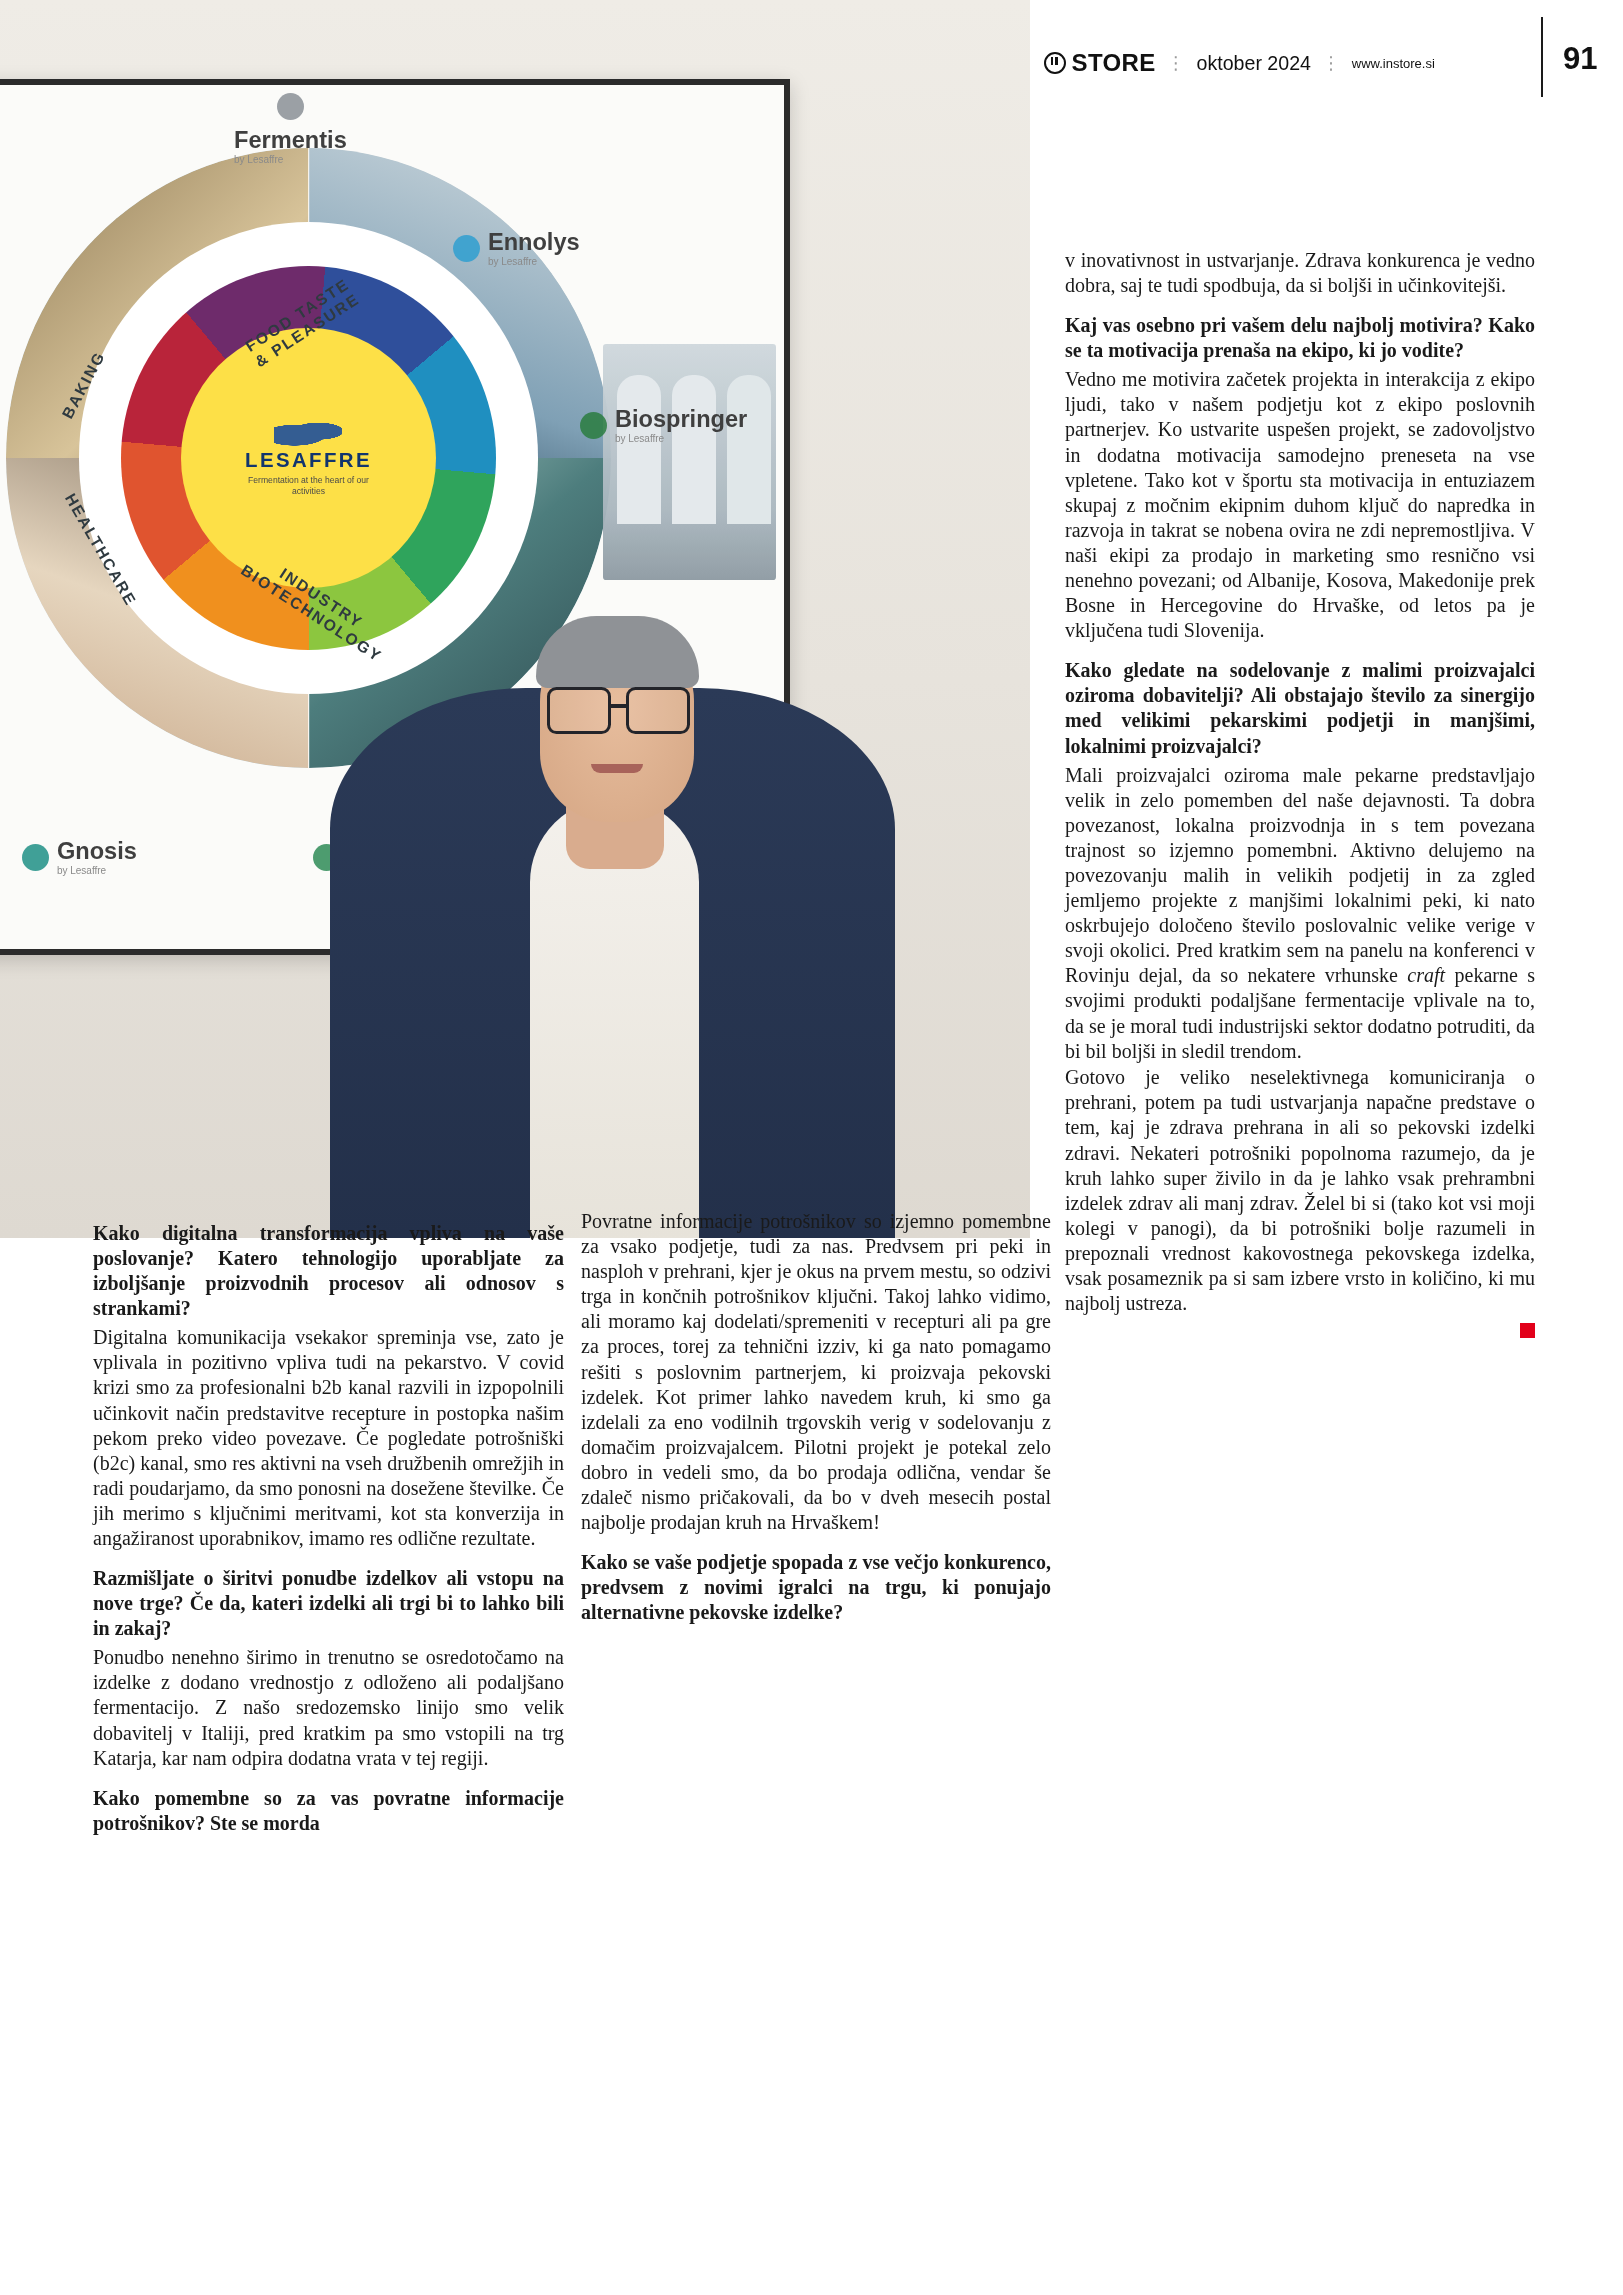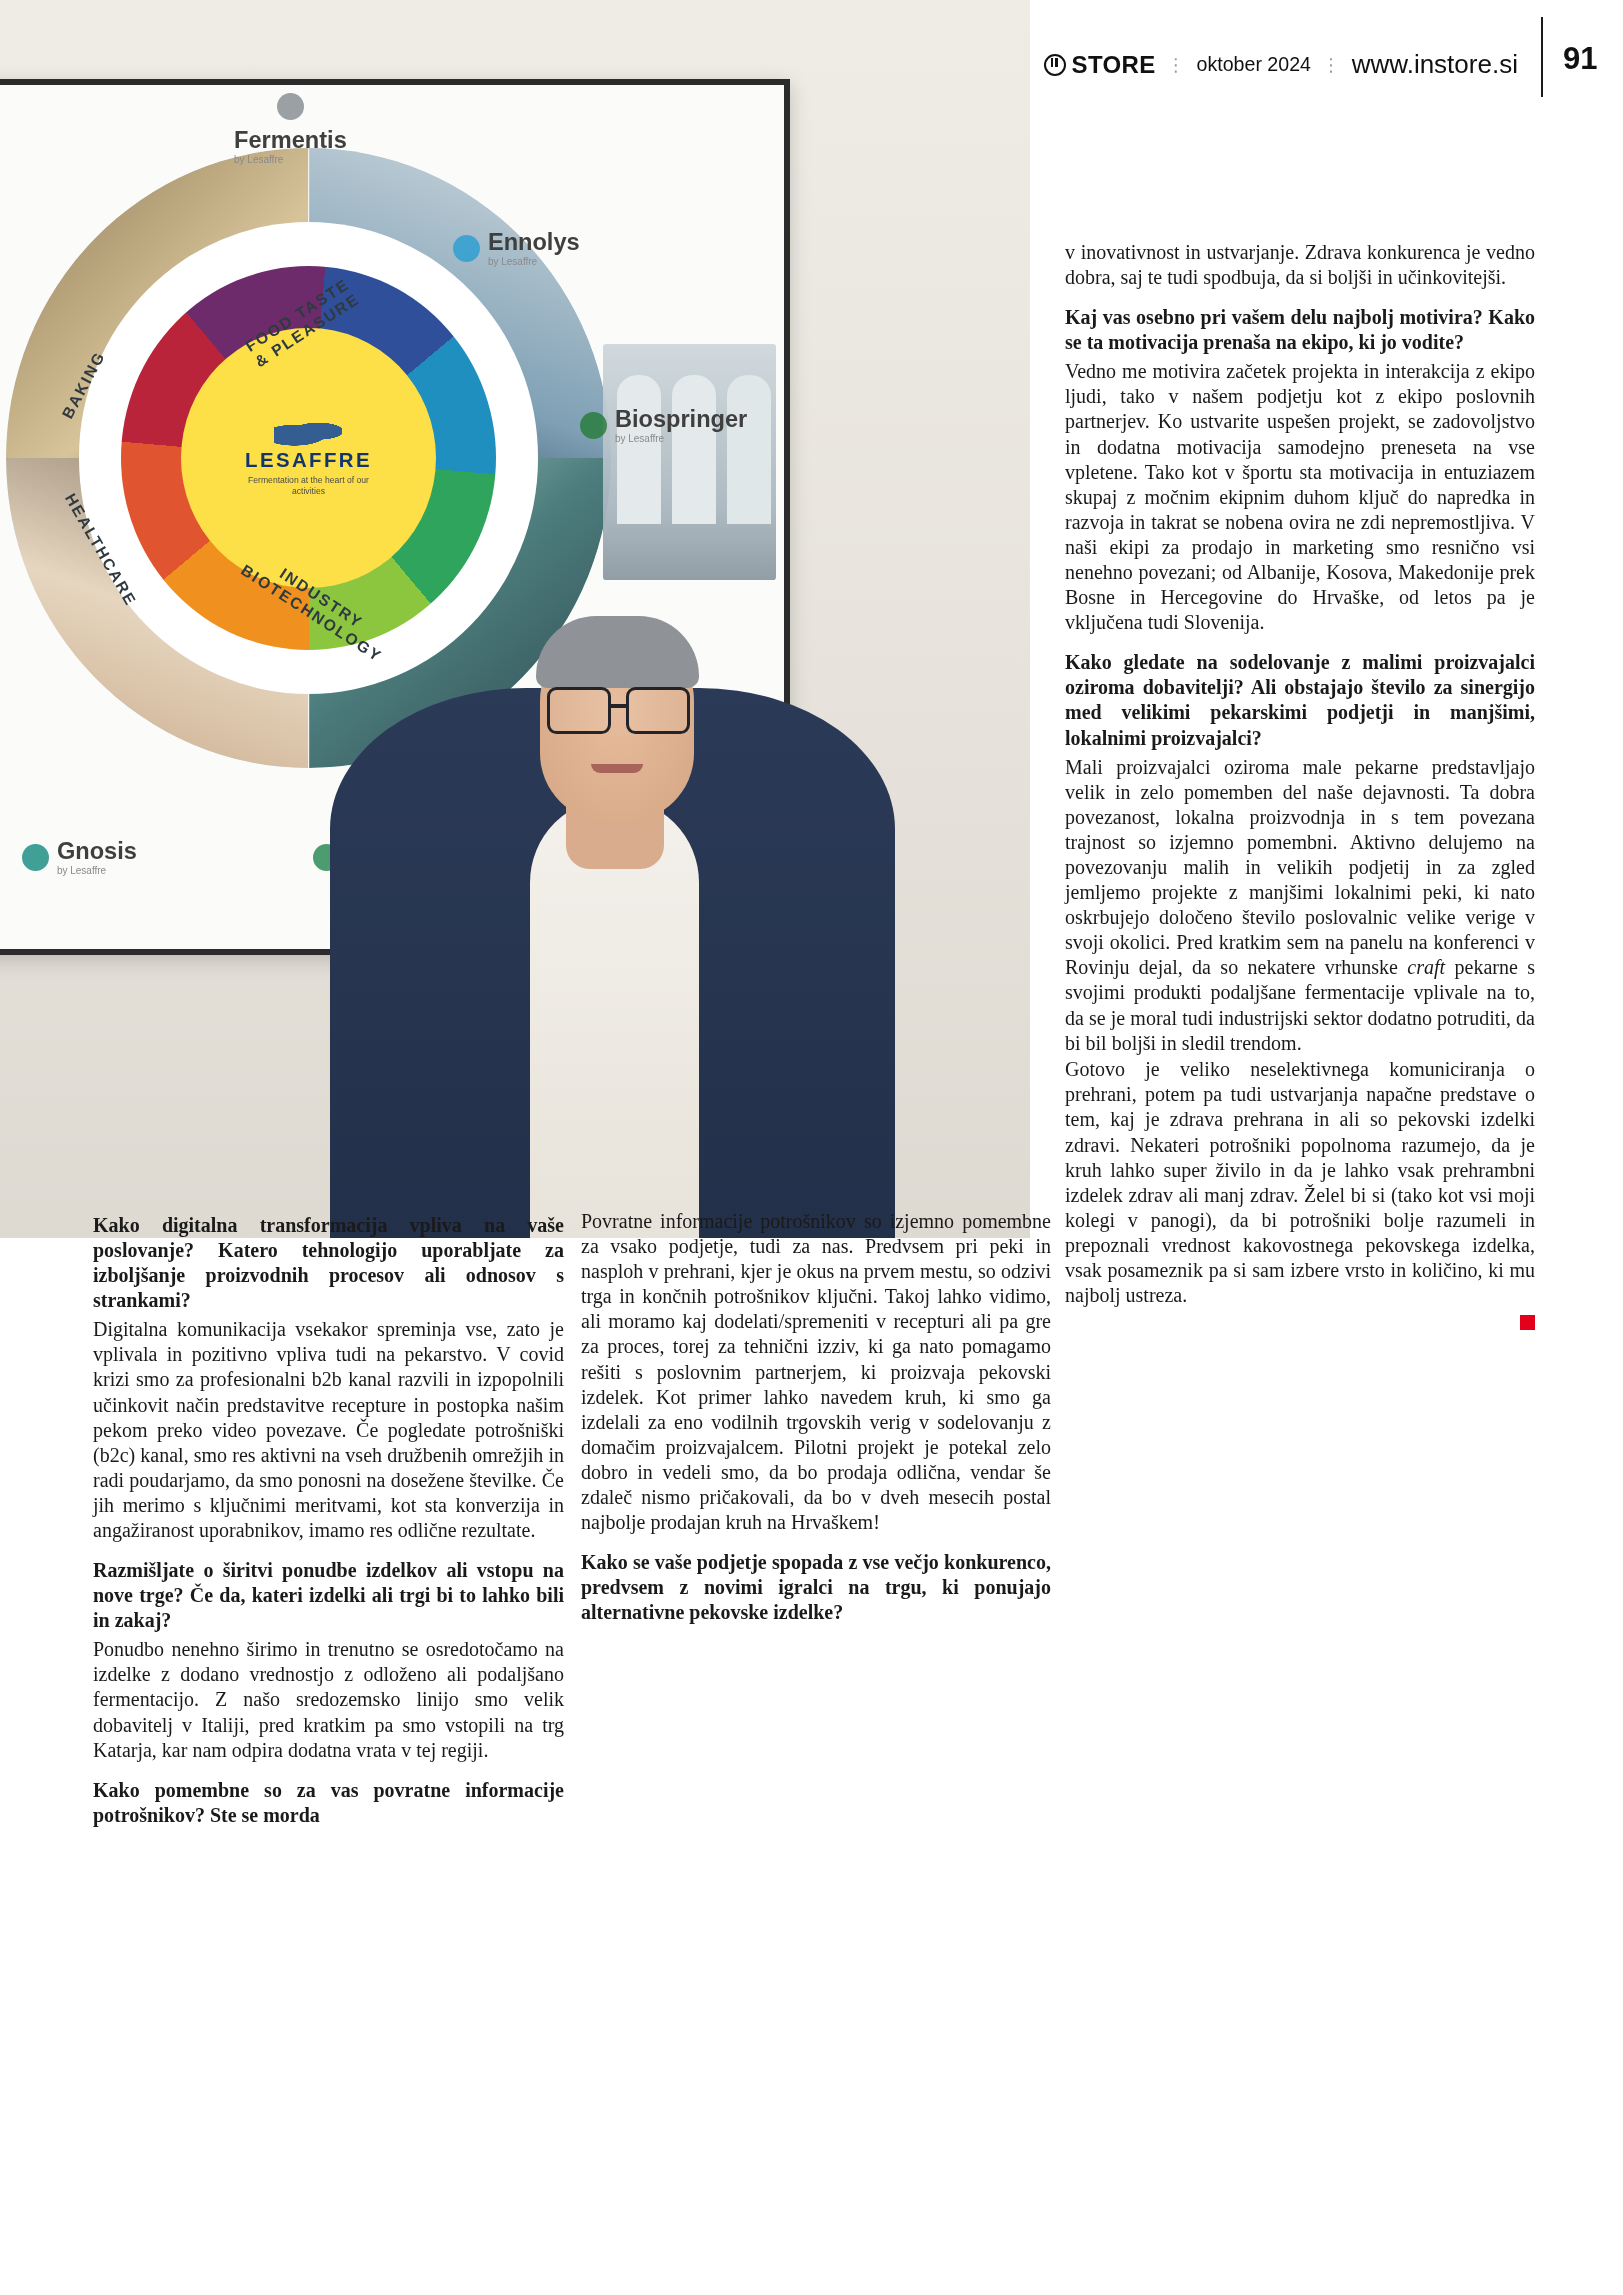--- a/index.html
+++ b/index.html
@@ -69,21 +69,21 @@
     line-height: 1;
     letter-spacing: 0.8px;
   }
   .hdr-date {
     font-family: "Liberation Sans", sans-serif;
     font-size: 19.6px;
     color: #111;
   }
   .hdr-url {
     font-family: "Liberation Sans", sans-serif;
-    font-size: 26px;
+    font-size: 13px;
     color: #111;
   }
   .hdr-rule {
     position: absolute;
     top: 17.3px;
     left: 1541px;
     width: 2.4px;
     height: 80px;
     background: #1a1a1a;
   }
@@ -392,21 +392,21 @@
     text-align: justify;
     text-justify: inter-word;
     hyphens: auto;
   }
   .col p { margin: 0 0 1.6px 0; }
   .col p.q {
     font-weight: bold;
     margin-top: 15px;
     margin-bottom: 3.9px;
   }
-  .col p.first { margin-top: 4px; }
+  .col p.first { margin-top: 12px; }
   .col p.body { text-indent: 0; }
 
   .col-left  { left: 93px;  top: 1209px; width: 471px; }
   .col-mid   { left: 581px;  top: 1209px; width: 470px; }
   .col-right { left: 1065px; top: 236px;  width: 470px; }
 
   .endmark {
     display: inline-block;
     width: 15px;
     height: 15px;

